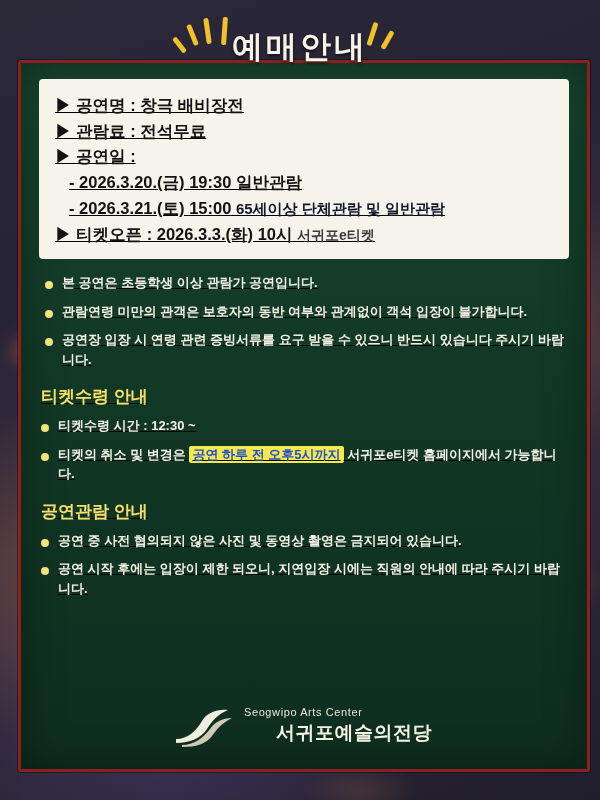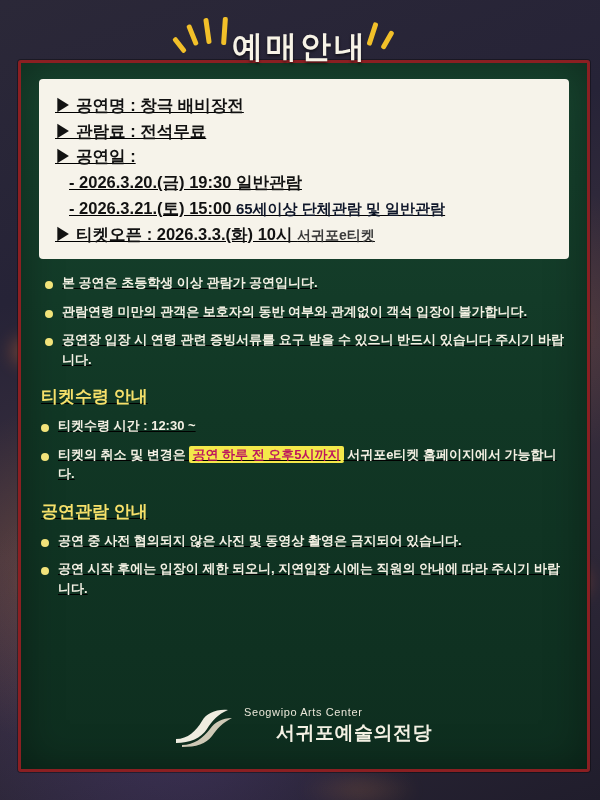--- a/index.html
+++ b/index.html
@@ -141,21 +141,21 @@
 
   .section-head {
     color: #f6e06a;
     font-size: 17px;
     font-weight: bold;
     margin: 16px 0 8px 2px;
   }
 
   .hl {
     background: #f4e84a;
-    color: #be185d;
+    color: #1d4ed8;
     padding: 1px 3px;
     border-radius: 2px;
   }
 
   
   .logo-row {
     position: absolute;
     left: 0;
     right: 4px;
     bottom: 22px;

